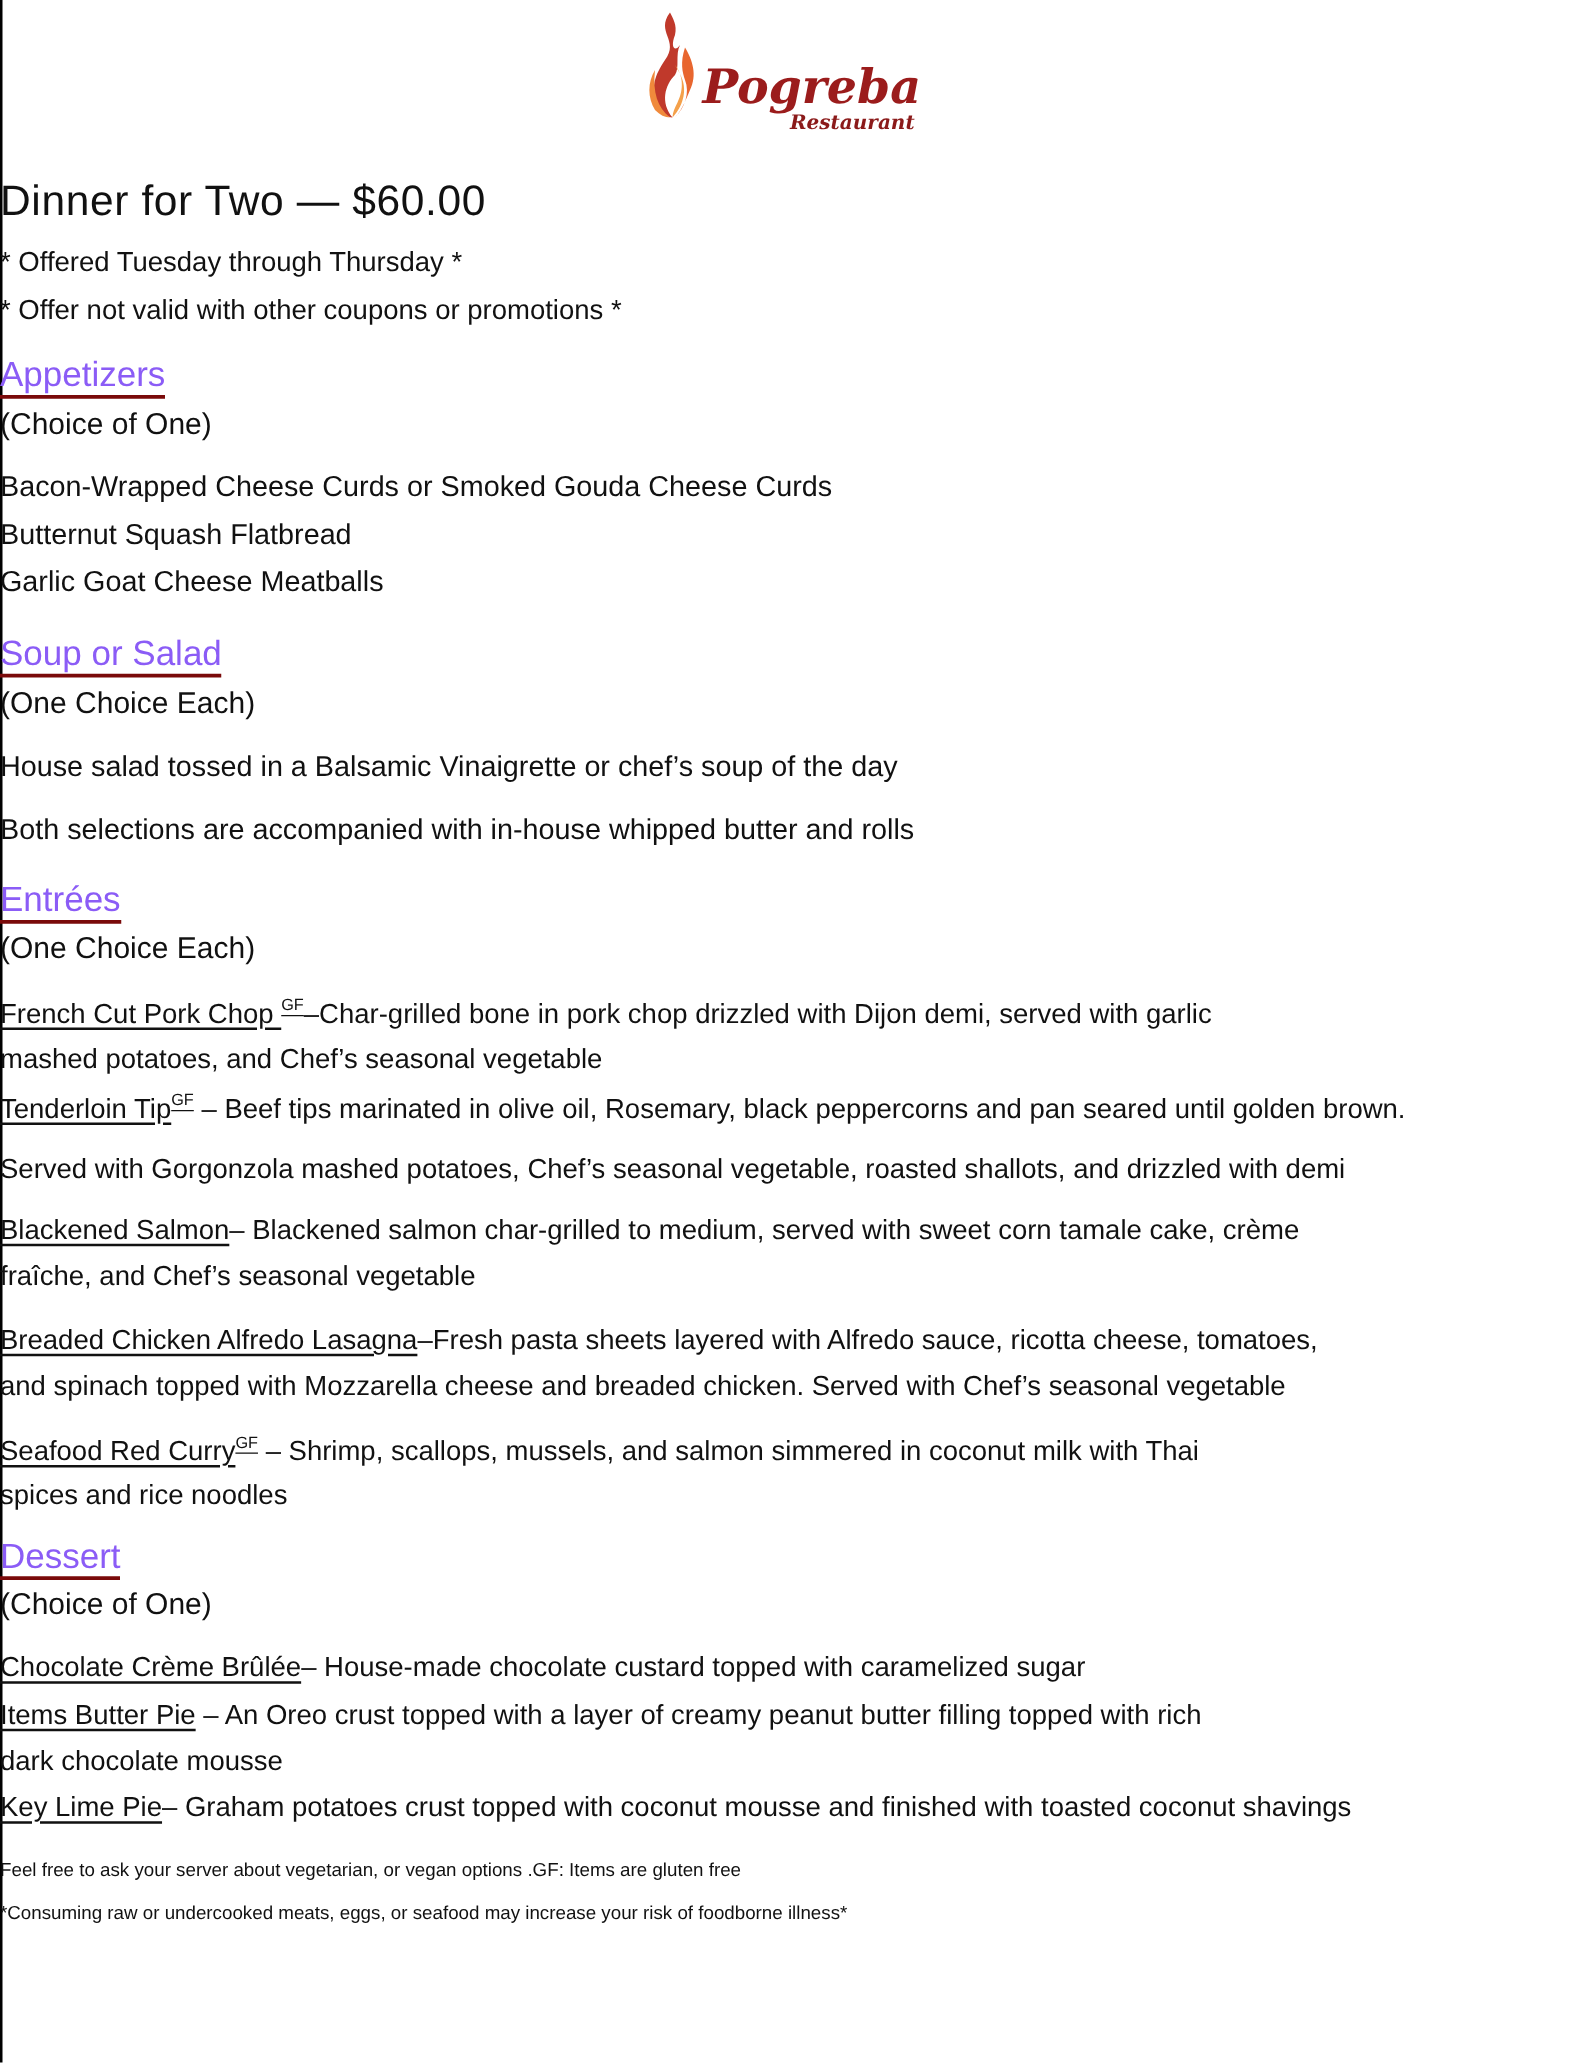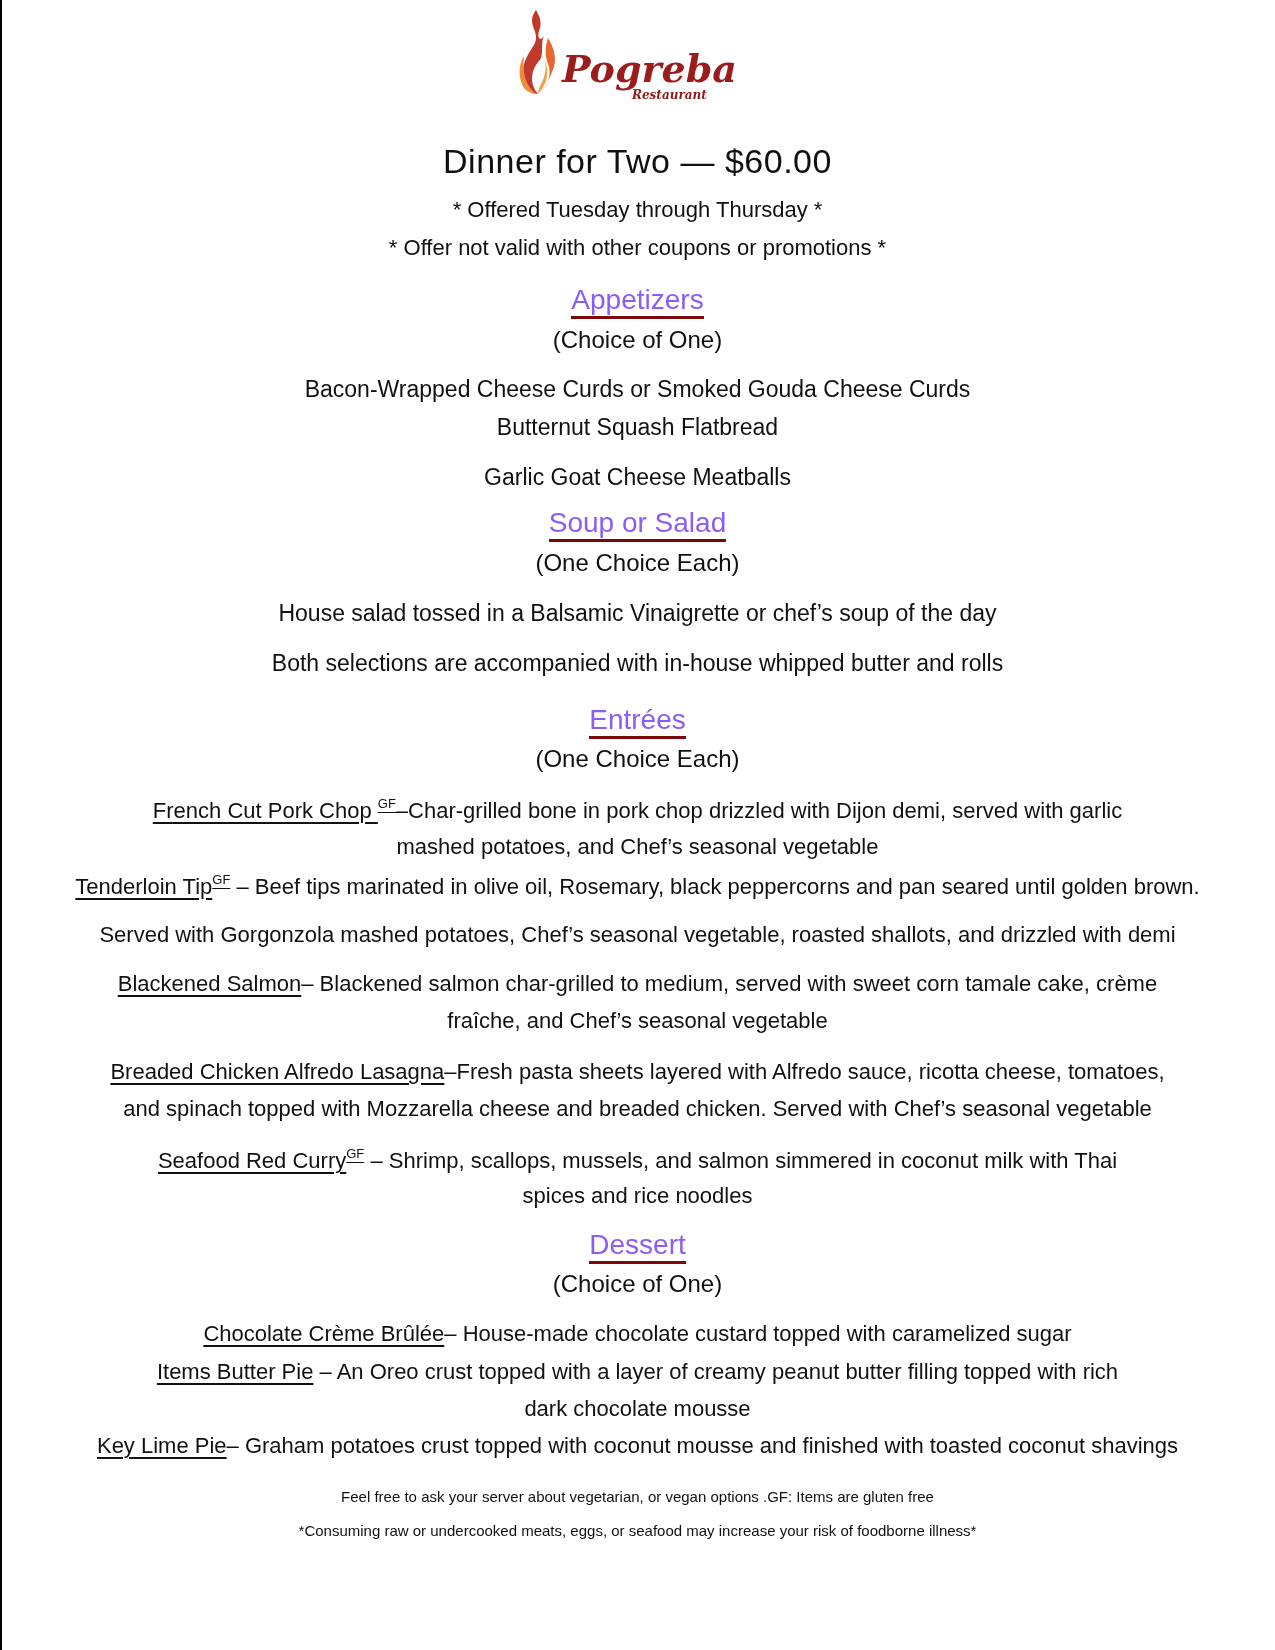--- a/index.html
+++ b/index.html
@@ -21,23 +21,23 @@
     }
     .logo .flame { position: absolute; left: 0; top: 0; width: 48px; height: 88px; }
     .logo .brand {
       position: absolute; left: 48px; top: 38px;
       font-family: "DejaVu Serif", serif; font-style: italic; font-weight: bold;
       font-size: 38px; color: #9b1c1c; letter-spacing: 0px;
     }
     .logo .sub {
       position: absolute; left: 118px; top: 80px;
       font-family: "DejaVu Serif", serif; font-style: italic; font-weight: bold;
-      font-size: 12px; color: #8b1a1a;
+      font-size: 16px; color: #8b1a1a;
     }
-    .center { position: absolute; left: 0; width: 1275px; text-align: center; white-space: nowrap; }
+    .center { position: absolute; left: 0; width: 1275px; white-space: nowrap; }
     .title { font-size: 34px; letter-spacing: 0.5px; }
     .note { font-size: 22px; }
     .section {
       font-size: 28px; color: #8b5cf6;
     }
     .section span { border-bottom: 3px solid #7a0a0a; padding-bottom: 1px; }
     .sub-head { font-size: 24px; }
     .item { font-size: 23px; }
     .ent { font-size: 22px; }
     .u { text-decoration: underline; text-underline-offset: 4px; }
@@ -61,21 +61,21 @@
 </div>
 
 <div class="center title" style="top:142px;">Dinner for Two —  $60.00</div>
 <div class="center note" style="top:197px;">* Offered Tuesday through Thursday  *</div>
 <div class="center note" style="top:235px;">* Offer not valid with  other coupons or promotions *</div>
 
 <div class="center section" style="top:284px;"><span>Appetizers</span></div>
 <div class="center sub-head" style="top:326px;">(Choice of One)</div>
 <div class="center item" style="top:376px;">Bacon-Wrapped Cheese Curds or Smoked Gouda Cheese Curds</div>
 <div class="center item" style="top:414px;">Butternut Squash Flatbread</div>
-<div class="center item" style="top:452px;margin-top:12px;">Garlic Goat Cheese Meatballs</div>
+<div class="center item" style="top:452px;">Garlic Goat Cheese Meatballs</div>
 
 <div class="center section" style="top:507px;"><span>Soup or Salad</span></div>
 <div class="center sub-head" style="top:549px;">(One Choice Each)</div>
 <div class="center item" style="top:600px;">House salad tossed in a Balsamic Vinaigrette or chef’s soup of the day</div>
 <div class="center item" style="top:650px;">Both selections are accompanied with in-house whipped butter and rolls</div>
 
 <div class="center section" style="top:704px;"><span>Entrées</span></div>
 <div class="center sub-head" style="top:745px;">(One Choice Each)</div>
 
 <div class="center ent" style="top:796px;">

